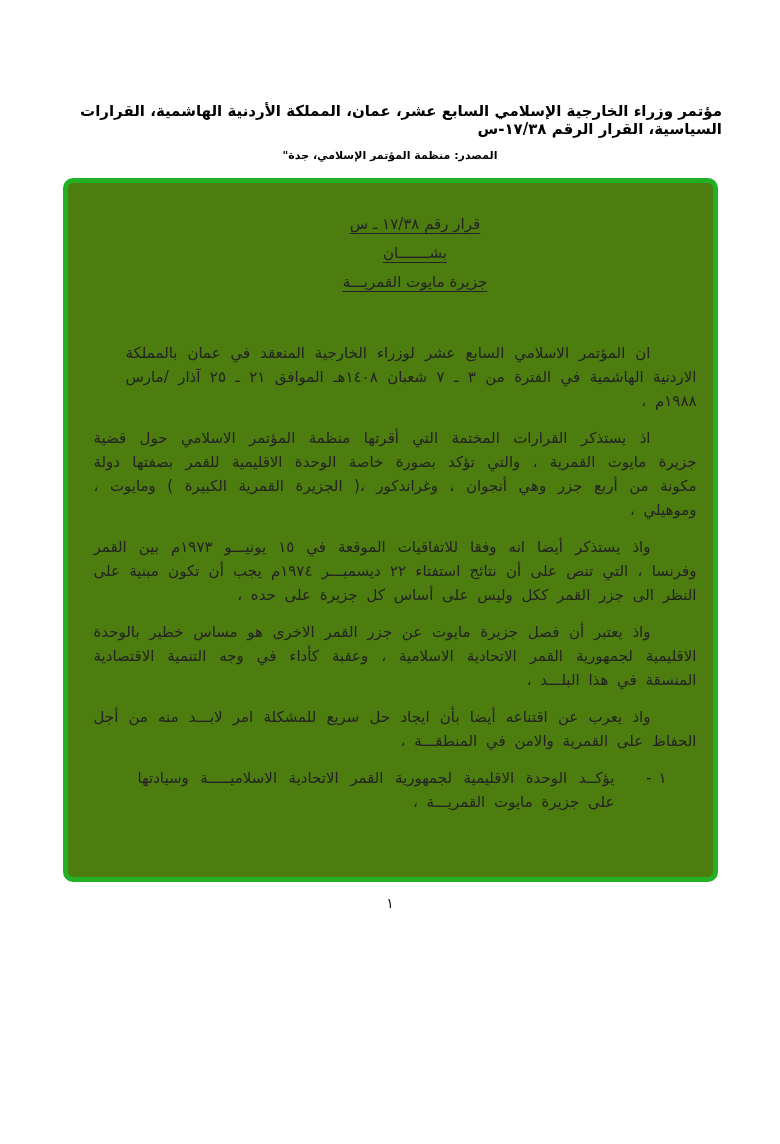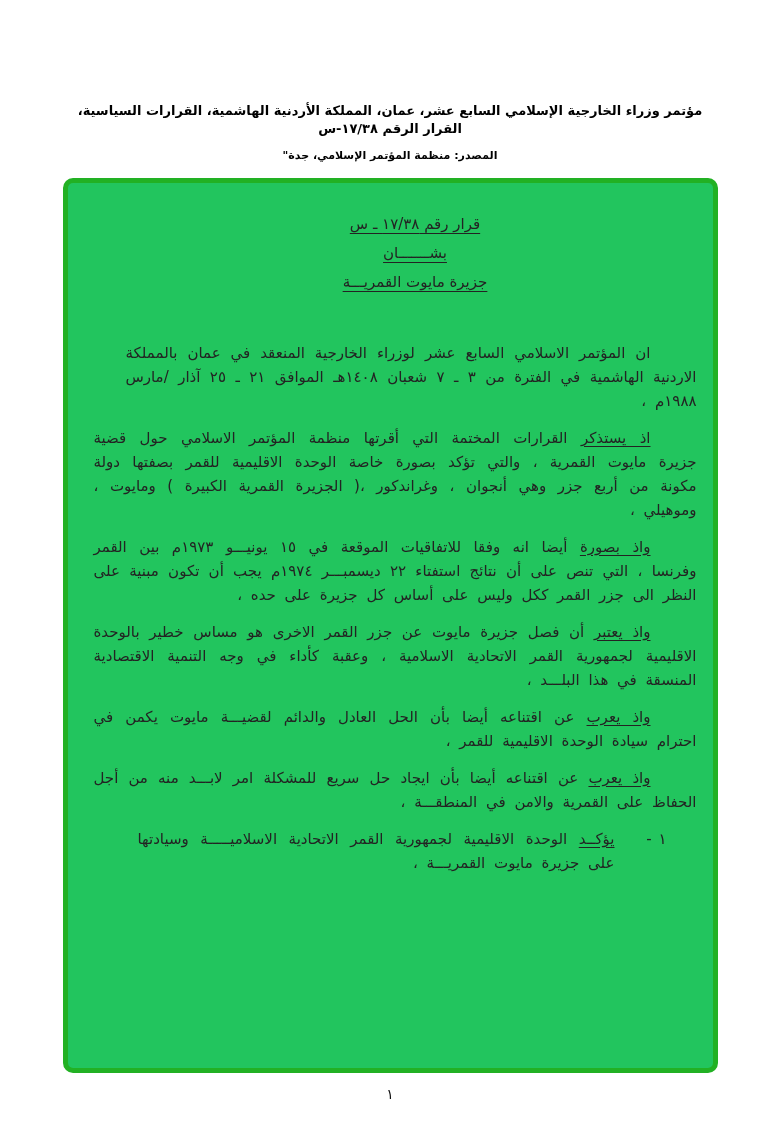--- a/index.html
+++ b/index.html
@@ -3,44 +3,44 @@
 <meta charset="utf-8">
 <style>
   html,body{margin:0;padding:0;}
   body{
     width:780px;height:1144px;background:#ffffff;
     font-family:"DejaVu Sans",sans-serif;color:#1d1d1d;
     position:relative;overflow:hidden;
   }
   .top-area{padding-top:102px;}
   .hdr-line1{
-    direction:rtl;text-align:center;font-weight:bold;font-size:13px;
+    direction:rtl;font-weight:bold;font-size:15px;
     color:#000;width:664px;margin:0 auto;line-height:18px;
   }
   .hdr-line2{
     direction:rtl;text-align:center;font-weight:bold;font-size:11px;
     color:#000;margin:11px auto 0;line-height:14px;
   }
   .doc-frame{
-    box-sizing:border-box;width:655px;height:895px;
+    box-sizing:border-box;width:655px;height:704px;
     margin:15px auto 0;border:5px solid #22b124;border-radius:10px;
-    direction:rtl;padding:27px 16px 0 26px;background:#22c55e;
+    direction:rtl;padding:27px 16px 0 26px;background:#4d7c0f;
   }
   .doc-title{text-align:center;font-size:15px;color:#232323;margin:0 0 0 40px;}
   .doc-title div{
     line-height:29px;text-decoration:underline;text-underline-offset:4px;
     display:inline-block;width:100%;
   }
   .para{
     font-size:15px;line-height:24px;margin:0 0 13px 0;
     text-align:justify;word-spacing:4px;color:#232323;
   }
   .para.first{margin-top:44px;margin-left:32px;}
   .para{text-indent:46px;}
-  .lead{text-decoration:underline;text-underline-offset:3px;margin-top:20px;}
+  .lead{text-underline-offset:3px;margin-top:20px;}
   .item-row{
     display:flex;direction:rtl;margin:3px 0 0 0;padding-right:30px;box-sizing:border-box;
   }
   .item-num{
     flex:0 0 52px;font-size:15px;line-height:24px;color:#232323;word-spacing:2px;
   }
   .item-body{
     flex:1 1 auto;font-size:15px;line-height:24px;text-align:justify;
     word-spacing:4px;color:#232323;margin-left:44px;
   }
@@ -61,25 +61,24 @@
   <div class="doc-title">
     <div>قرار رقم ١٧/٣٨ ـ س</div>
     <div>بشـــــــان</div>
     <div>جزيرة مايوت القمريـــة</div>
   </div>
 
   <p class="para first"><span class="lead"></span><span>ان المؤتمر الاسلامي السابع عشر لوزراء الخارجية المنعقد في عمان بالمملكة الاردنية الهاشمية في الفترة من ٣ ـ ٧ شعبان ١٤٠٨هـ الموافق ٢١ ـ ٢٥ آذار /مارس ١٩٨٨م ،</span></p>
 
   <p class="para"><span class="lead">اذ يستذكر</span><span> القرارات المختمة التي أقرتها منظمة المؤتمر الاسلامي حول قضية جزيرة مايوت القمرية ، والتي تؤكد بصورة خاصة الوحدة الاقليمية للقمر بصفتها دولة مكونة من أربع جزر وهي أنجوان ، وغراندكور ،( الجزيرة القمرية الكبيرة ) ومايوت ، وموهيلي ،</span></p>
 
-  <p class="para"><span class="lead">واذ بصورة</span><span> أيضا انه وفقا للاتفاقيات الموقعة في ١٥ يونيـــو ١٩٧٣م بين القمر وفرنسا ، التي تنص على أن نتائج استفتاء ٢٢ ديسمبـــر ١٩٧٤م يجب أن تكون مبنية على النظر الى جزر القمر ككل وليس على أساس كل جزيرة على حده ،</span></p>
+  <p class="para"><span class="lead">واذ يستذكر</span><span> أيضا انه وفقا للاتفاقيات الموقعة في ١٥ يونيـــو ١٩٧٣م بين القمر وفرنسا ، التي تنص على أن نتائج استفتاء ٢٢ ديسمبـــر ١٩٧٤م يجب أن تكون مبنية على النظر الى جزر القمر ككل وليس على أساس كل جزيرة على حده ،</span></p>
 
   <p class="para"><span class="lead">واذ يعتبر</span><span> أن فصل جزيرة مايوت عن جزر القمر الاخرى هو مساس خطير بالوحدة الاقليمية لجمهورية القمر الاتحادية الاسلامية ، وعقبة كأداء في وجه التنمية الاقتصادية المنسقة في هذا البلـــد ،</span></p>
 
-  <p class="para"><span class="lead">واذ يعرب</span><span> عن اقتناعه أيضا بأن الحل العادل والدائم لقضيـــة مايوت يكمن في احترام سيادة الوحدة الاقليمية للقمر ،</span></p>
 
   <p class="para"><span class="lead">واذ يعرب</span><span> عن اقتناعه أيضا بأن ايجاد حل سريع للمشكلة امر لابـــد منه من أجل الحفاظ على القمرية والامن في المنطقـــة ،</span></p>
 
 
 
   <div class="item-row">
     <div class="item-num">١ -</div>
     <div class="item-body"><span class="lead">يؤكــد</span><span> الوحدة الاقليمية لجمهورية القمر الاتحادية الاسلاميـــــة وسيادتها على جزيرة مايوت القمريـــة ،</span></div>
   </div>
 

